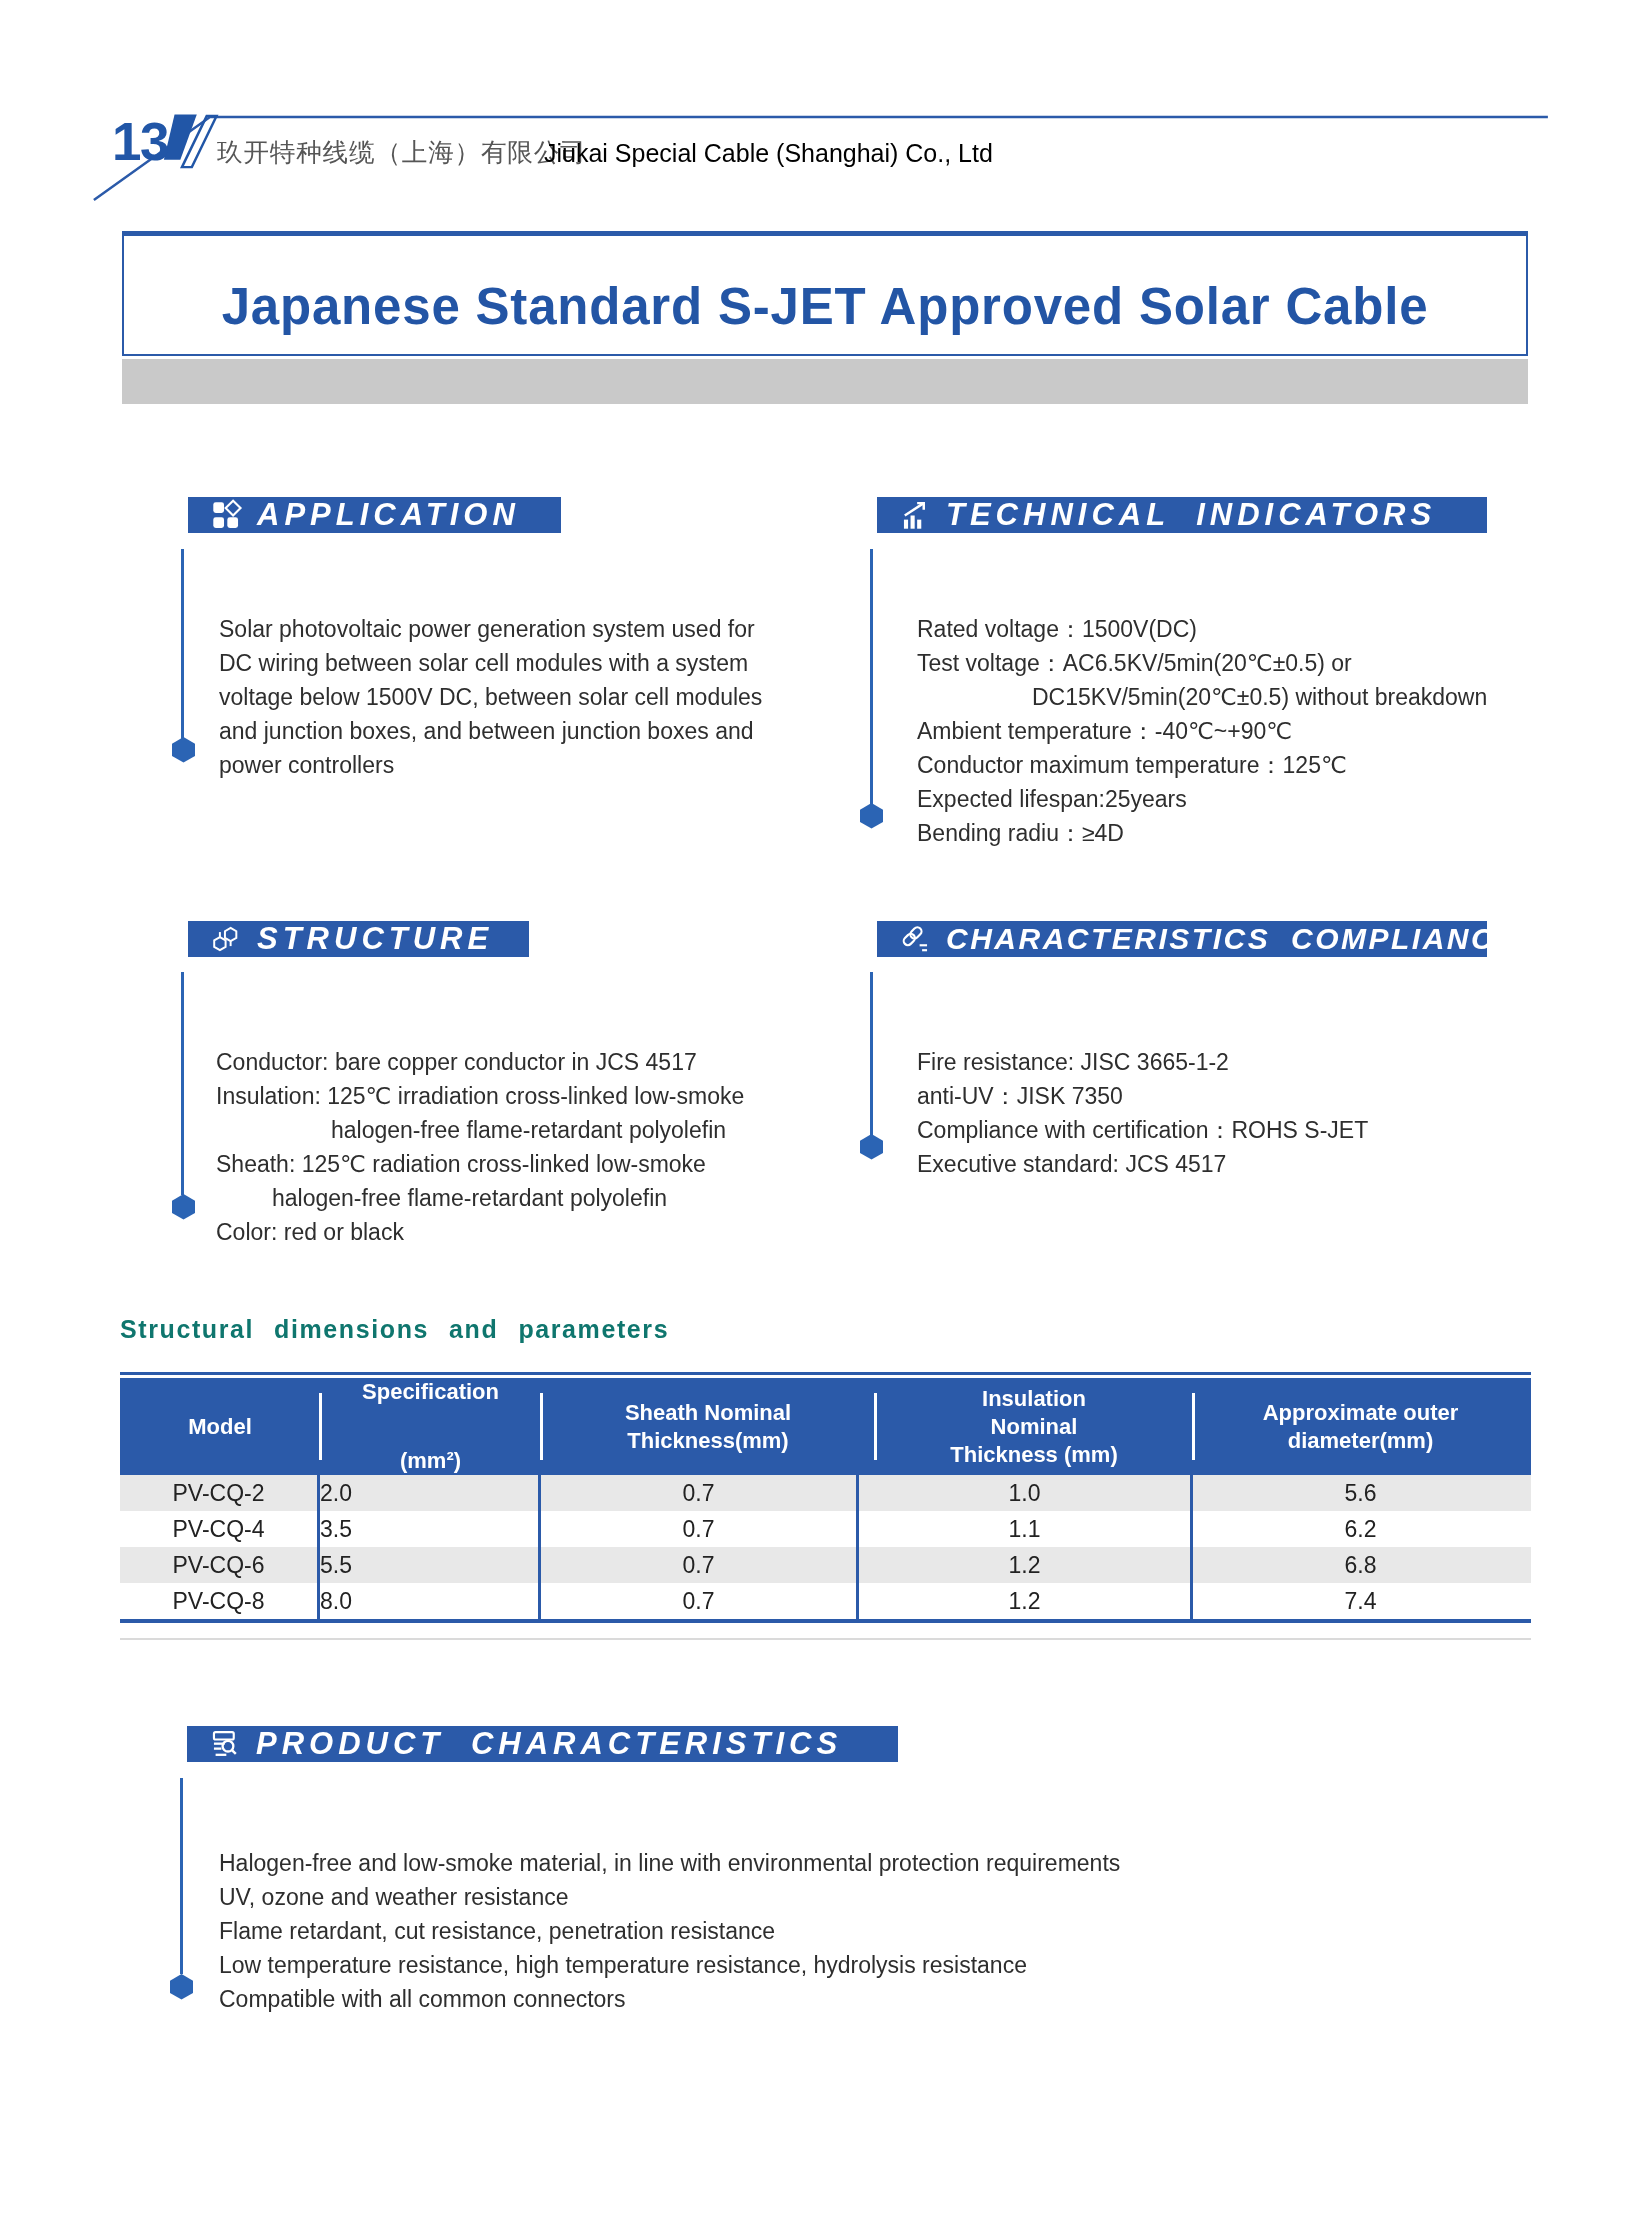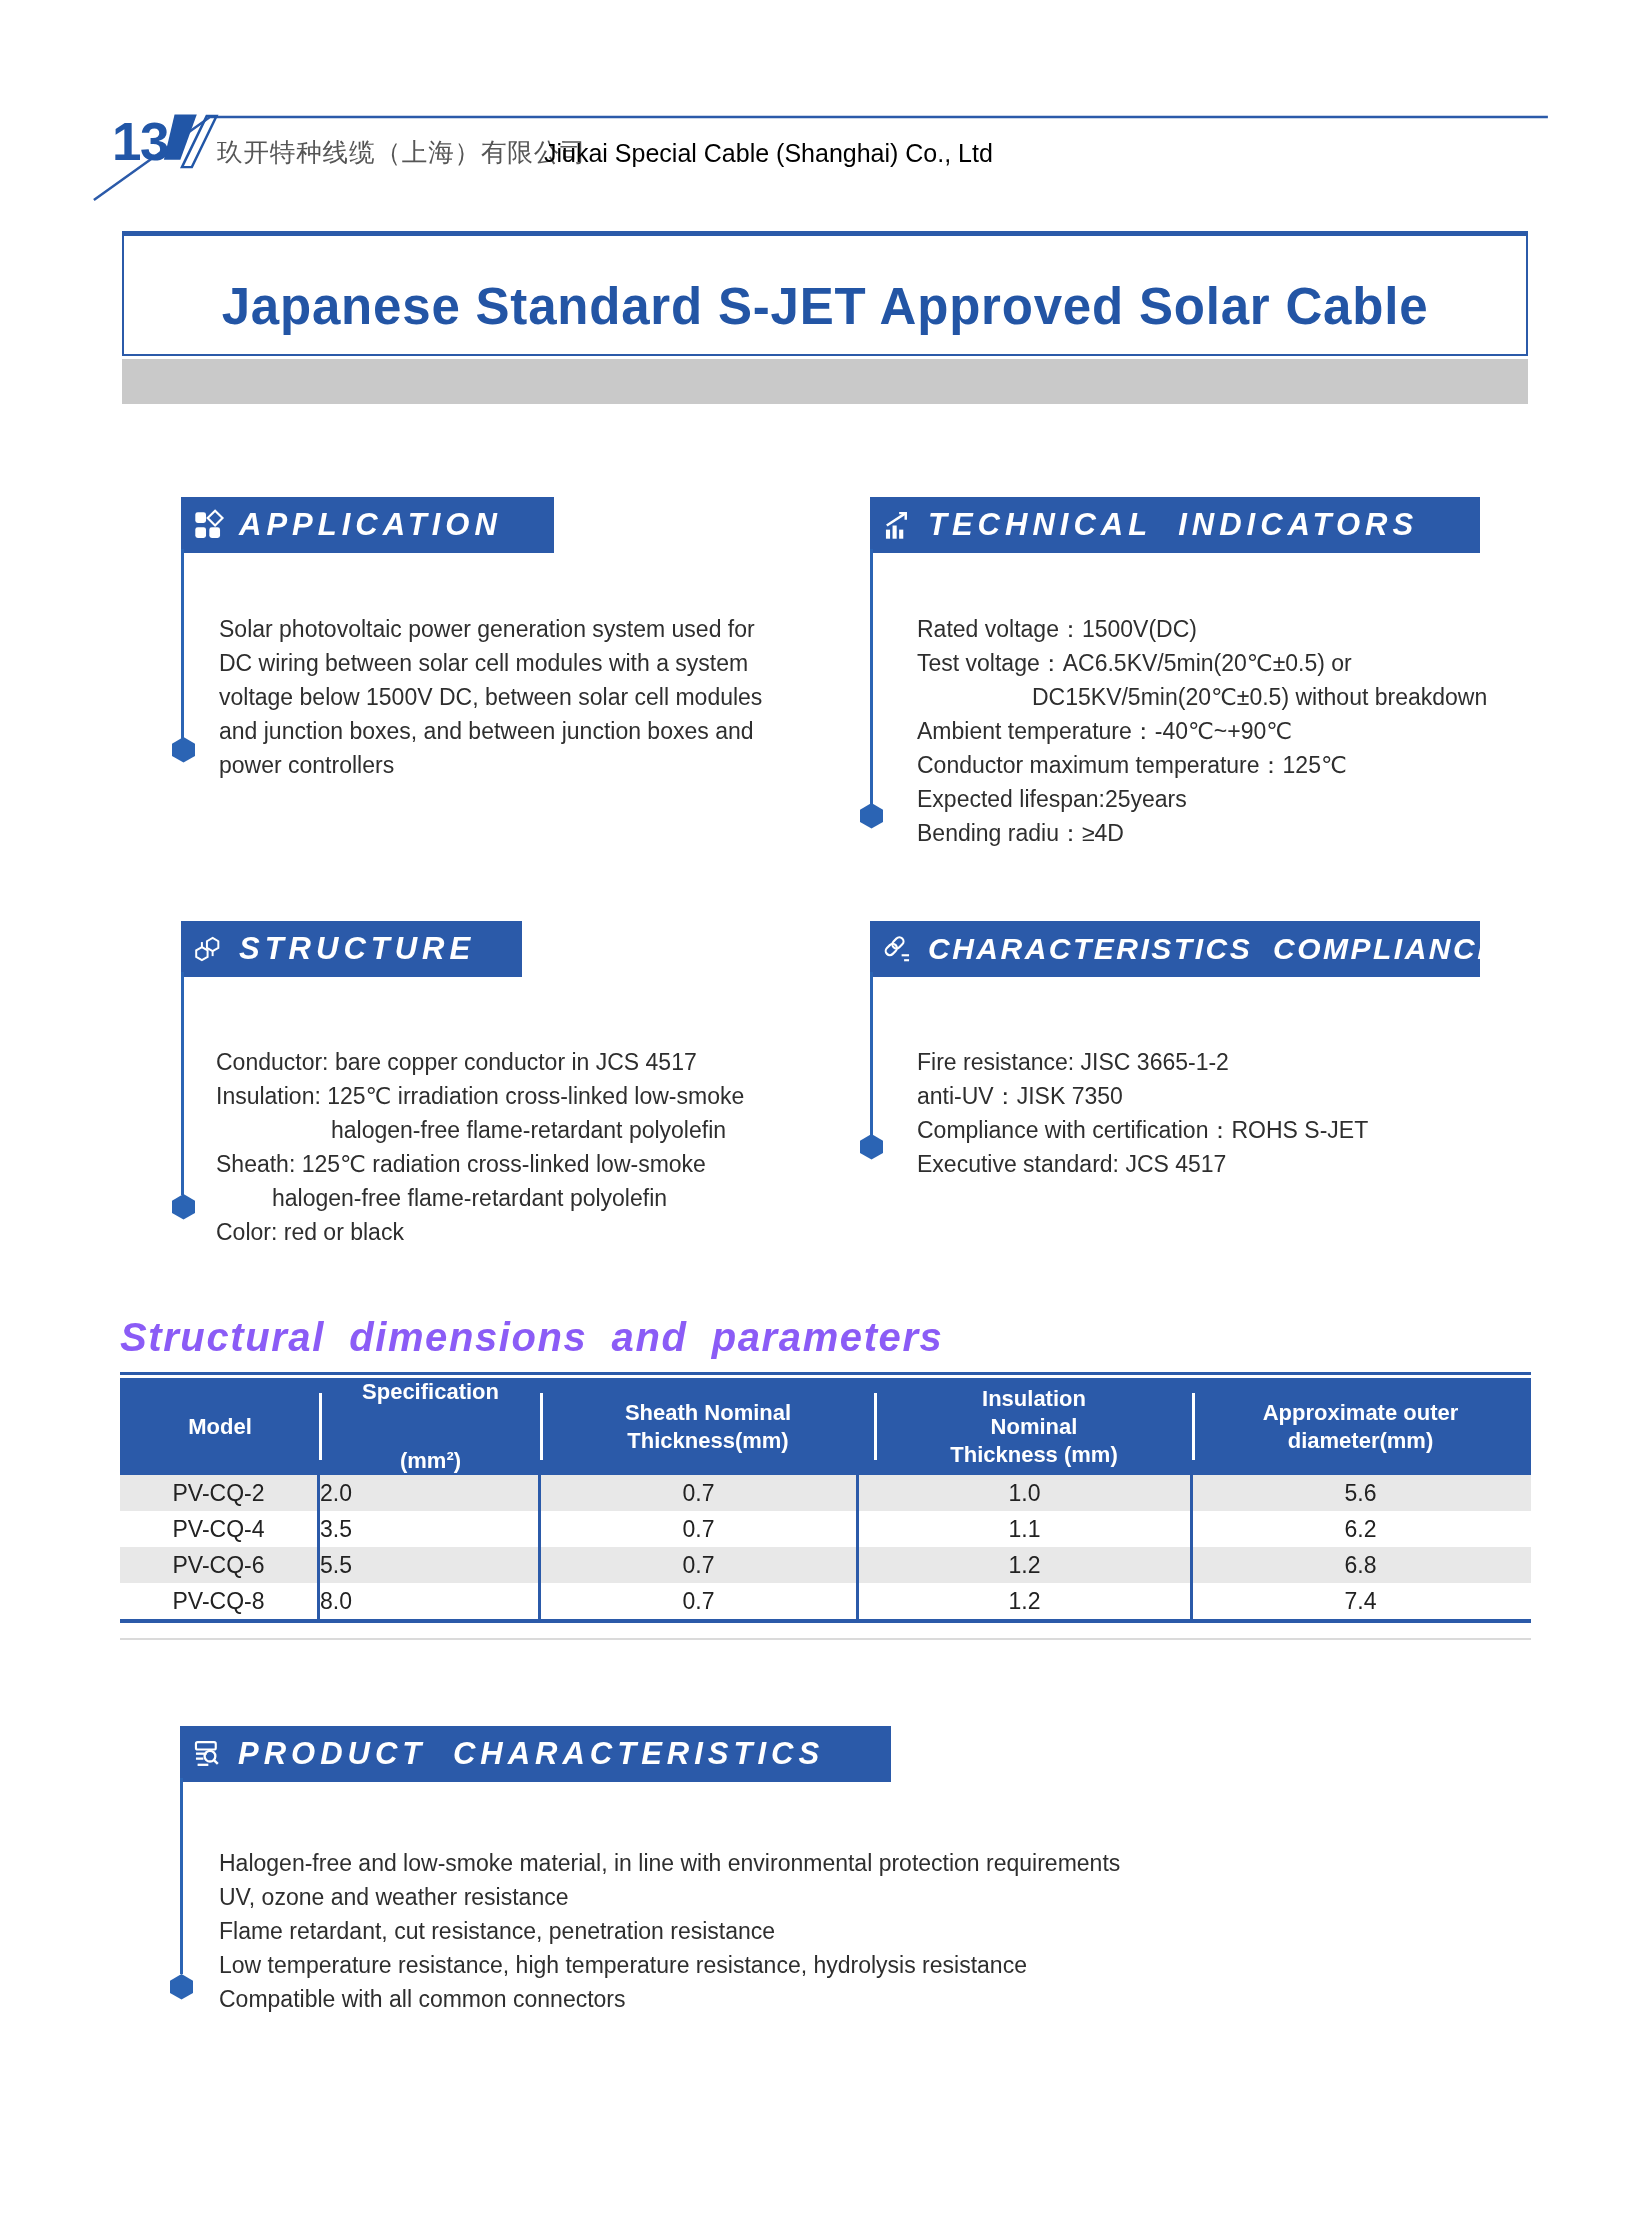--- a/index.html
+++ b/index.html
@@ -13,37 +13,37 @@
   .company-cn { position:absolute; left:217px; top:135px; font-size:25.6px; color:#565656; letter-spacing:0.8px; }
   .company-en { position:absolute; left:544px; top:139px; font-size:25px; color:#000000; }
 
   
   .title-box { position:absolute; left:122px; top:231px; width:1406px; height:125px;
     border:2.5px solid #2b5aa9; border-top-width:5.8px; display:flex; align-items:center; justify-content:center; background:#fff; }
   .title-box h1 { font-size:51px; font-weight:bold; color:#2355a5; letter-spacing:0.8px; white-space:nowrap;margin-top:22px; }
   .gray-band { position:absolute; left:122px; top:359px; width:1406px; height:45px; background:#c9c9c9; }
 
   
-  .secbar { position:absolute; height:56px; background:#2b5aa9; display:flex; align-items:center; padding-left:9px; }
+  .secbar { position:absolute; height:36px; background:#2b5aa9; display:flex; align-items:center; padding-left:20px;margin-left:7px; }
   .secbar .icon { width:36px; height:36px; flex:0 0 36px; margin-right:13px; display:flex; align-items:center; justify-content:center; }
   .seclabel { color:#ffffff; font-weight:bold; font-style:italic; font-size:31px; letter-spacing:5px; word-spacing:13px; white-space:nowrap; }
   .seclabel.small { font-size:30px; letter-spacing:2.5px; word-spacing:10px; }
 
   .vline { position:absolute; width:3.3px; background:#2b64b4; }
   .hex { position:absolute; width:23px; height:25.6px; background:#2b64b4;
     clip-path:polygon(50% 0,100% 26%,100% 74%,50% 100%,0 74%,0 26%); }
 
   .sectext { position:absolute; font-size:23px; color:#2e2e2e;margin-top:35px; }
   .sectext p { line-height:34px; white-space:nowrap; }
   .ind-140 { padding-left:115px; }
   .ind-68 { padding-left:56px; }
 
   
-  .table-title { position:absolute; left:120px; top:1315px; font-size:40px; font-weight:bold; font-style:italic;
-    color:#8b5cf6; letter-spacing:1.6px; word-spacing:11.5px; white-space:nowrap; }
+  .table-title { position:absolute; left:120px; top:1315px; font-size:25px; font-weight:bold; 
+    color:#0f766e; letter-spacing:1.6px; word-spacing:11.5px; white-space:nowrap; }
   .tbl-topline { position:absolute; left:120px; top:1372px; width:1411px; height:2.5px; background:#2b5aa9; }
   .tbl { position:absolute; left:120px; top:1378px; width:1411px; }
   .t-head { display:flex; background:#2b5aa9; height:97px; }
   .t-hcell { position:relative; display:flex; flex-direction:column; align-items:center; justify-content:center;
     color:#fff; font-weight:bold; font-size:22px; line-height:28px; text-align:center; }
   .t-hcell:not(:last-child)::after { content:""; position:absolute; right:-1.6px; top:15px; bottom:15px; width:2.5px; background:#ffffff; }
   .t-row { display:flex; height:36px; }
   .t-row.alt { background:#e8e8e8; }
   .t-cell { display:flex; align-items:center; justify-content:center; font-size:23px; color:#222; }
   .t-cell:not(:last-child) { border-right:3.3px solid #2b5aa9; }

